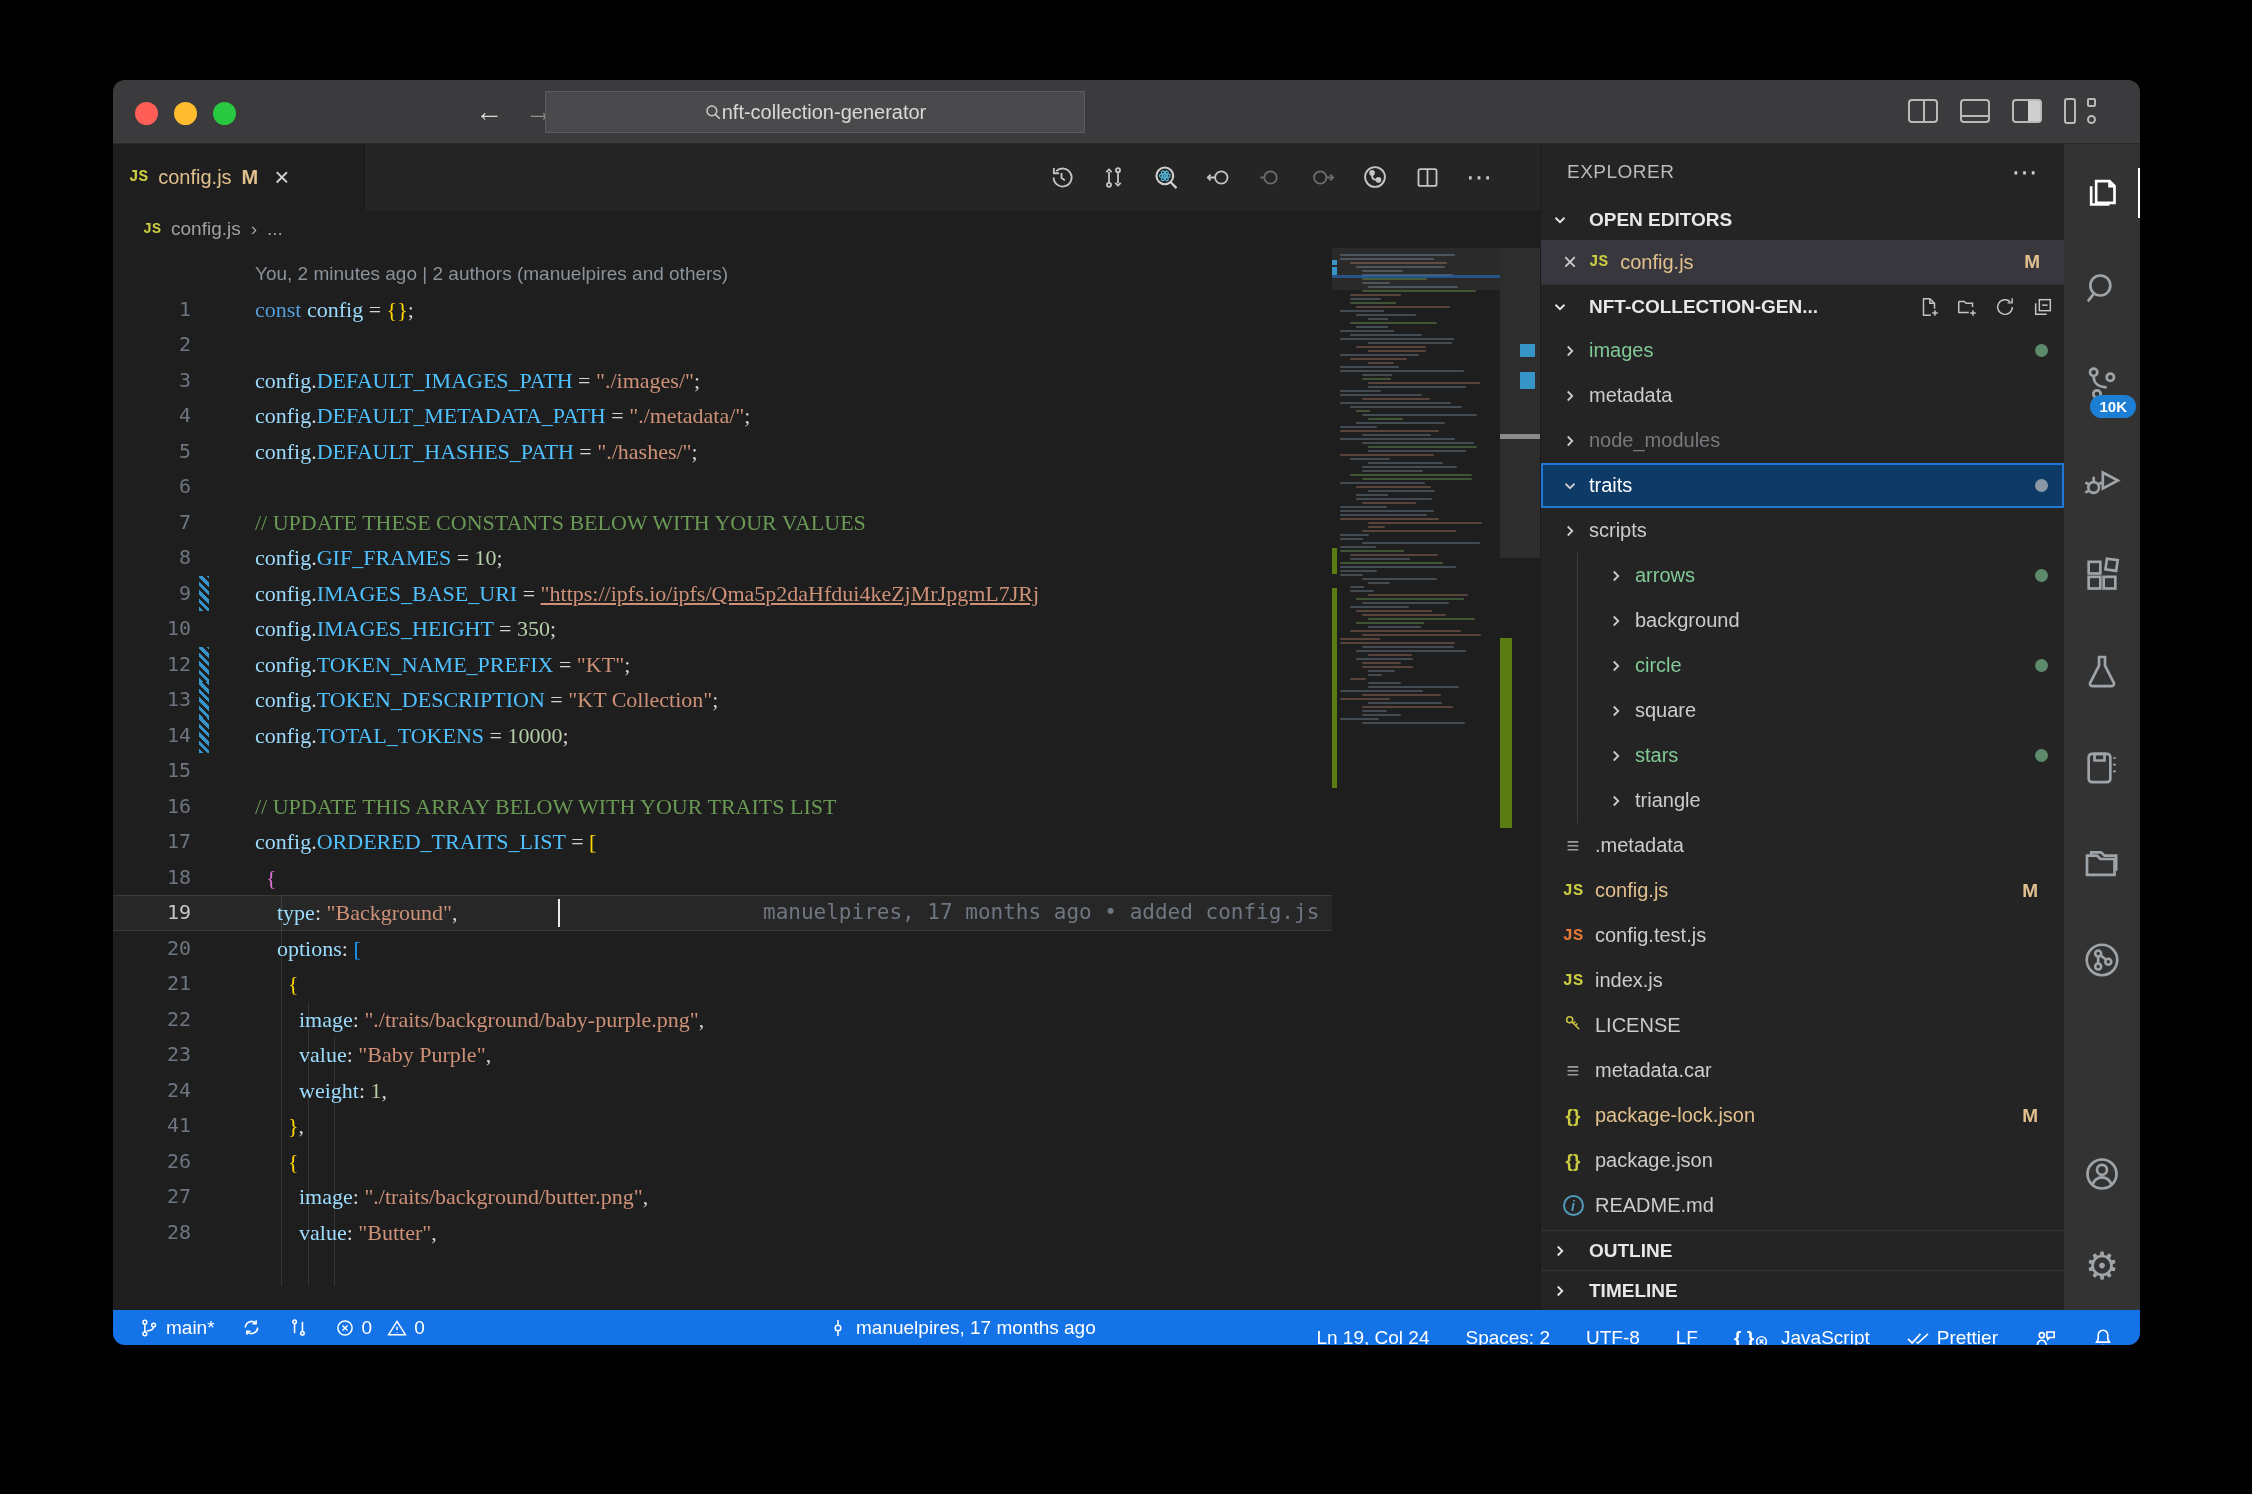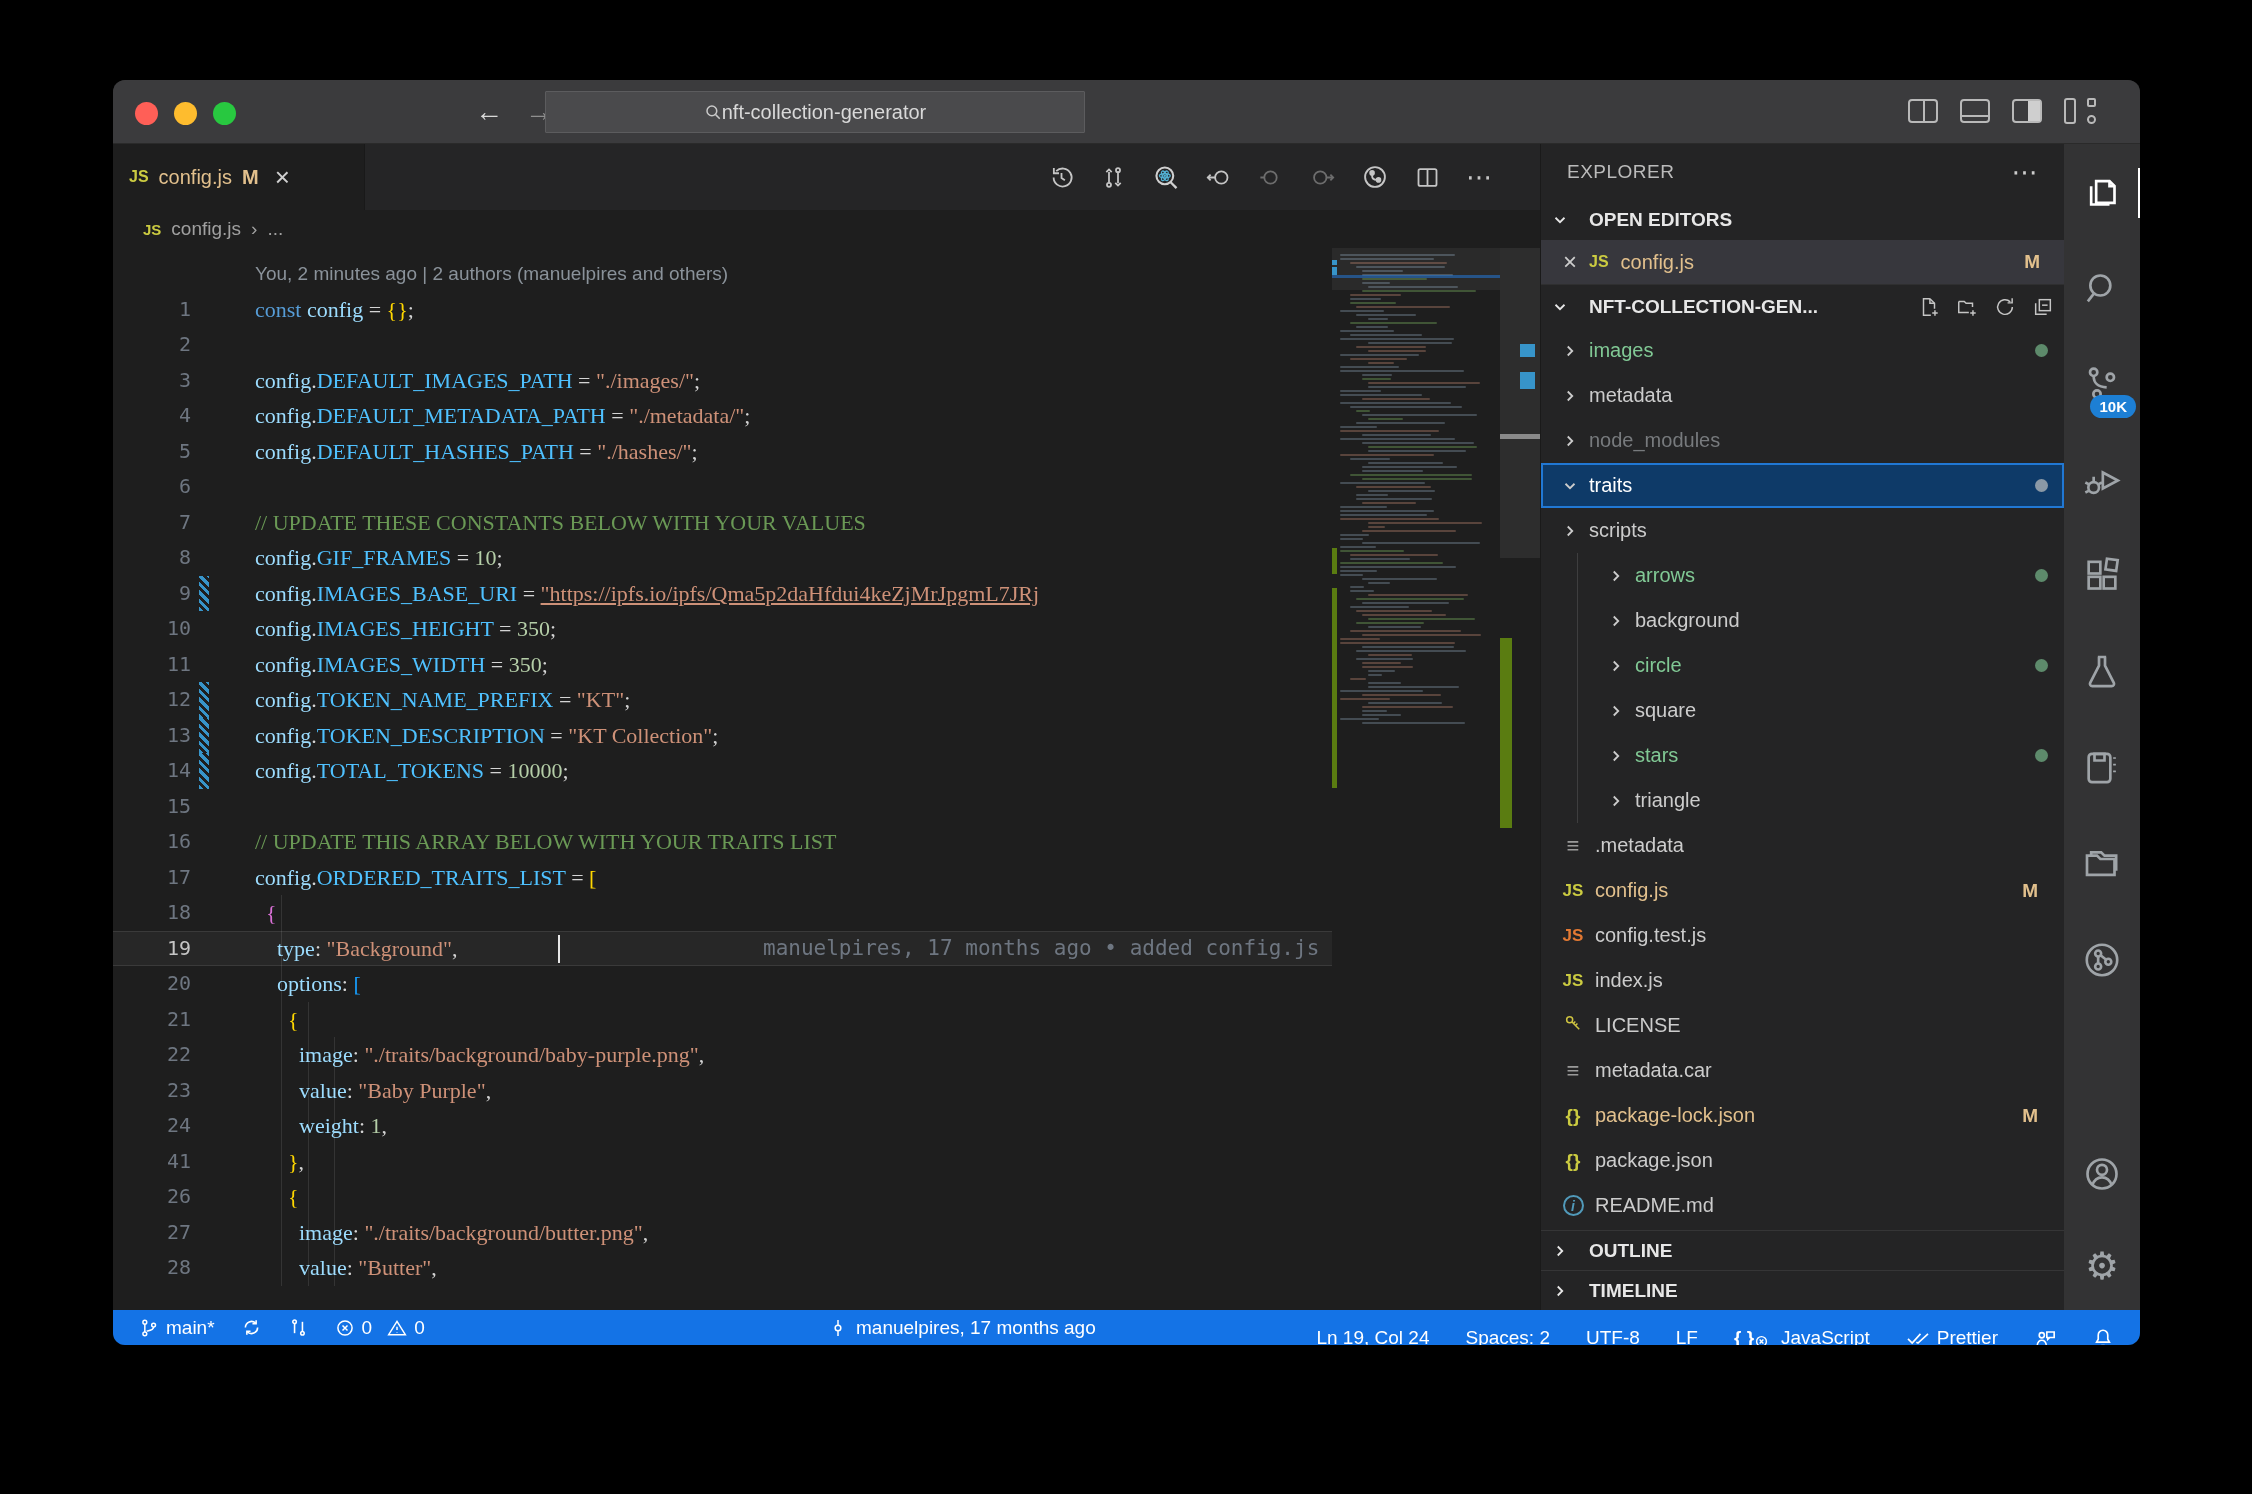--- a/index.html
+++ b/index.html
@@ -27,21 +27,21 @@
 
   
   .main{display:flex;height:1166px;}
   .editorcol{width:1427px;display:flex;flex-direction:column;background:#1e1e1e;}
   .sidebar{width:524px;background:#242425;border-left:1px solid #1a1a1a;position:relative;font-size:20px;color:#cccccc;}
   .activitybar{width:76px;background:#333334;position:relative;display:flex;flex-direction:column;align-items:center;}
 
   
   .tabbar{height:66px;background:#252526;display:flex;align-items:stretch;}
   .tab{width:252px;background:#1e1e1e;border-right:1px solid #191919;display:flex;align-items:center;padding:0 16px;gap:10px;}
-  .jsbadge{font-weight:bold;font-size:16px;color:#cbcb41;}
+  .jsbadge{font-weight:bold;font-size:16px;color:#cbcb41;font-family:Liberation Mono, monospace;}
   .jsbadge.orange{color:#e37933;}
   .tablabel{color:#e2c08d;font-size:20px;}
   .tabmod{color:#e2c08d;font-size:20px;font-weight:bold;}
   .tabclose{color:#d0d0d0;font-size:26px;margin-left:6px;line-height:1;}
   .toolbar{margin-left:auto;display:flex;align-items:center;gap:25px;padding-right:46px;color:#c5c5c5;}
   .toolbar svg{display:block;}
   .tb-dim{color:#6d6d6d;}
   .tb-ellipsis{font-size:26px;color:#c5c5c5;letter-spacing:2px;}
 
   
@@ -249,21 +249,20 @@
               <div class="crow"><span class="lnum">1</span><span class="gm"></span><span class="ctext"><span class="tk-k">const</span><span class="tk-o"> </span><span class="tk-v">config</span><span class="tk-o"> = </span><span class="tk-b1">{}</span><span class="tk-o">;</span></span></div>
               <div class="crow"><span class="lnum">2</span><span class="gm"></span><span class="ctext"></span></div>
               <div class="crow"><span class="lnum">3</span><span class="gm"></span><span class="ctext"><span class="tk-v">config</span><span class="tk-o">.</span><span class="tk-c">DEFAULT_IMAGES_PATH</span><span class="tk-o"> = </span><span class="tk-s">"./images/"</span><span class="tk-o">;</span></span></div>
               <div class="crow"><span class="lnum">4</span><span class="gm"></span><span class="ctext"><span class="tk-v">config</span><span class="tk-o">.</span><span class="tk-c">DEFAULT_METADATA_PATH</span><span class="tk-o"> = </span><span class="tk-s">"./metadata/"</span><span class="tk-o">;</span></span></div>
               <div class="crow"><span class="lnum">5</span><span class="gm"></span><span class="ctext"><span class="tk-v">config</span><span class="tk-o">.</span><span class="tk-c">DEFAULT_HASHES_PATH</span><span class="tk-o"> = </span><span class="tk-s">"./hashes/"</span><span class="tk-o">;</span></span></div>
               <div class="crow"><span class="lnum">6</span><span class="gm"></span><span class="ctext"></span></div>
               <div class="crow"><span class="lnum">7</span><span class="gm"></span><span class="ctext"><span class="tk-m">// UPDATE THESE CONSTANTS BELOW WITH YOUR VALUES</span></span></div>
               <div class="crow"><span class="lnum">8</span><span class="gm"></span><span class="ctext"><span class="tk-v">config</span><span class="tk-o">.</span><span class="tk-c">GIF_FRAMES</span><span class="tk-o"> = </span><span class="tk-n">10</span><span class="tk-o">;</span></span></div>
               <div class="crow"><span class="lnum">9</span><span class="gm mod"></span><span class="ctext"><span class="tk-v">config</span><span class="tk-o">.</span><span class="tk-c">IMAGES_BASE_URI</span><span class="tk-o"> = </span><span class="tk-u">"https://ipfs.io/ipfs/Qma5p2daHfdui4keZjMrJpgmL7JRj</span></span></div>
               <div class="crow"><span class="lnum">10</span><span class="gm"></span><span class="ctext"><span class="tk-v">config</span><span class="tk-o">.</span><span class="tk-c">IMAGES_HEIGHT</span><span class="tk-o"> = </span><span class="tk-n">350</span><span class="tk-o">;</span></span></div>
-              <div class="crow"><span class="lnum">11</span><span class="gm"></span><span class="ctext"><span class="tk-v">config</span><span class="tk-o">.</span><span class="tk-c">IMAGES_WIDTH</span><span class="tk-o"> = </span><span class="tk-n">350</span><span class="tk-o">;</span></span></div>
               <div class="crow"><span class="lnum">12</span><span class="gm mod"></span><span class="ctext"><span class="tk-v">config</span><span class="tk-o">.</span><span class="tk-c">TOKEN_NAME_PREFIX</span><span class="tk-o"> = </span><span class="tk-s">"KT"</span><span class="tk-o">;</span></span></div>
               <div class="crow"><span class="lnum">13</span><span class="gm mod"></span><span class="ctext"><span class="tk-v">config</span><span class="tk-o">.</span><span class="tk-c">TOKEN_DESCRIPTION</span><span class="tk-o"> = </span><span class="tk-s">"KT Collection"</span><span class="tk-o">;</span></span></div>
               <div class="crow"><span class="lnum">14</span><span class="gm mod"></span><span class="ctext"><span class="tk-v">config</span><span class="tk-o">.</span><span class="tk-c">TOTAL_TOKENS</span><span class="tk-o"> = </span><span class="tk-n">10000</span><span class="tk-o">;</span></span></div>
               <div class="crow"><span class="lnum">15</span><span class="gm"></span><span class="ctext"></span></div>
               <div class="crow"><span class="lnum">16</span><span class="gm"></span><span class="ctext"><span class="tk-m">// UPDATE THIS ARRAY BELOW WITH YOUR TRAITS LIST</span></span></div>
               <div class="crow"><span class="lnum">17</span><span class="gm"></span><span class="ctext"><span class="tk-v">config</span><span class="tk-o">.</span><span class="tk-c">ORDERED_TRAITS_LIST</span><span class="tk-o"> = </span><span class="tk-b1">[</span></span></div>
               <div class="crow"><span class="lnum">18</span><span class="gm"></span><span class="ctext"><span class="tk-o">  </span><span class="tk-b2">{</span></span></div>
               <div class="crow cur"><span class="lnum">19</span><span class="gm"></span><span class="ctext"><span class="tk-o">    </span><span class="tk-v">type</span><span class="tk-o">: </span><span class="tk-s">"Background"</span><span class="tk-o">,</span></span><span class="inlineblame">manuelpires, 17 months ago • added config.js f</span><span class="caret"></span></div>
               <div class="crow"><span class="lnum">20</span><span class="gm"></span><span class="ctext"><span class="tk-o">    </span><span class="tk-v">options</span><span class="tk-o">: </span><span class="tk-b3">[</span></span></div>
               <div class="crow"><span class="lnum">21</span><span class="gm"></span><span class="ctext"><span class="tk-o">      </span><span class="tk-b1">{</span></span></div>

